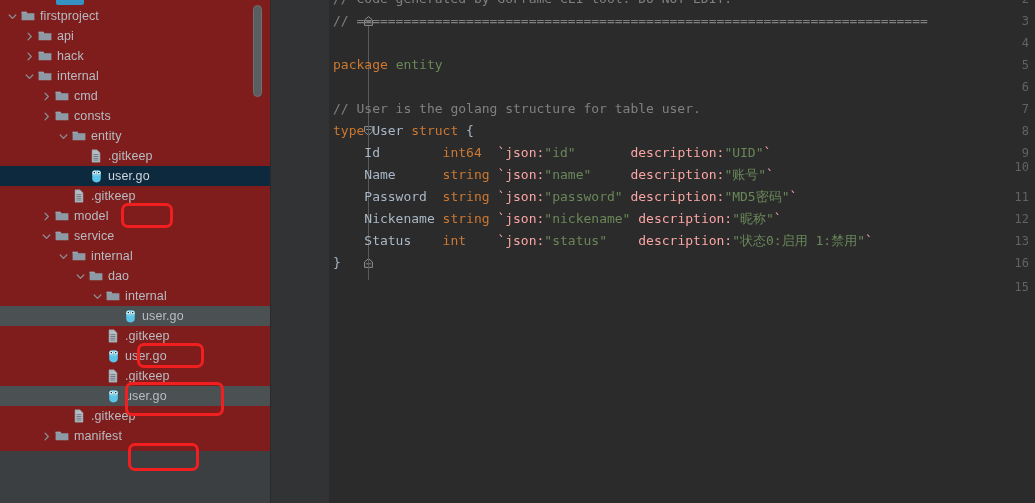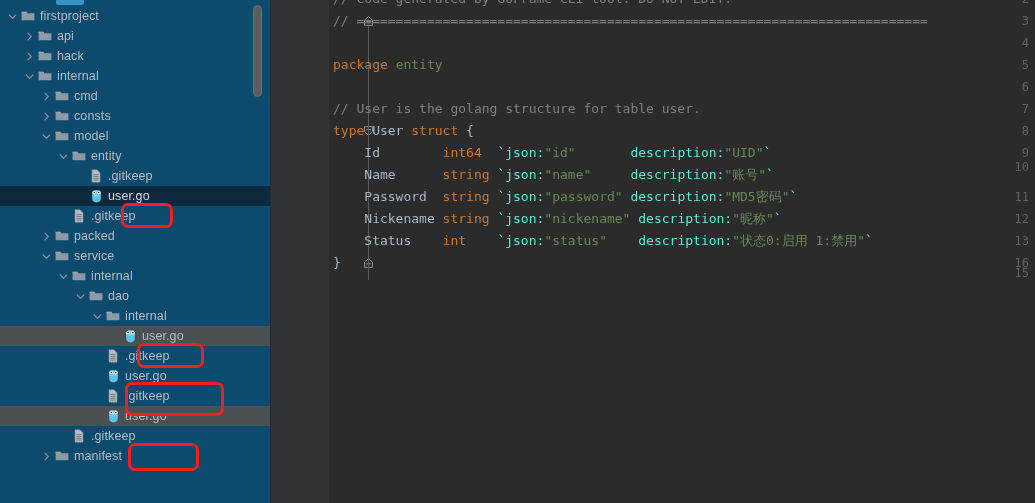--- a/index.html
+++ b/index.html
@@ -12,22 +12,22 @@
   }
   #app {
     position: relative;
     width: 1035px; height: 503px;
     display: flex;
   }
 
   
   #sidebar {
     position: relative;
-    width: 270px; height: 503px;
-    background: #0c4a6e;
+    width: 270px; height: 451px;
+    background: #7f1d1d;
     overflow: hidden;
     flex: 0 0 270px;
   }
   .tree {
     position: absolute;
     top: 0; left: 0; right: 0;
   }
   .row {
     position: relative;
     height: 20px;
@@ -160,21 +160,21 @@
     line-height: 22px;
     font-size: 13px;
     white-space: pre;
   }
   .k   { color: #cc7832; margin-top: 13px; }           
   .ty  { color: #cc7832; }           
   .id  { color: #a9b7c6; }           
   .pkg { color: #6a8759; }           
   .cm  { color: #808080; }           
   .st  { color: #6a8759; }           
-  .tag { color: #5eead4; }           
+  .tag { color: #fca5a5; }           
   .pn  { color: #a9b7c6; }           
 
   
   .annot {
     position: absolute;
     border: 3px solid #f11f1f;
     border-radius: 7px;
     pointer-events: none;
     z-index: 40;
   }
@@ -271,35 +271,20 @@
               <path fill="none" stroke="#8c9196" stroke-width="1.2" stroke-linecap="round" stroke-linejoin="round" d="M3 1.2 L6.3 4.5 L3 7.8"></path>
             </svg>
           </span>
           <span class="icon">
             <svg width="14" height="12" viewBox="0 0 14 12">
               <path fill="#8d9aa5" d="M0.6 1.8 h4.6 l1.3 1.5 h6.9 v6.9 h-12.8 z"></path>
               <rect x="0.6" y="1.8" width="5.2" height="1.4" fill="#97a4ae"></rect>
             </svg>
           </span>
           <span class="label">consts</span>
-        </div>
-        <div class="row">
-          <div style="width: 40px; flex: 0 0 40px;"></div>
-          <span class="arrow">
-            <svg width="9" height="9" viewBox="0 0 9 9">
-              <path fill="none" stroke="#8c9196" stroke-width="1.2" stroke-linecap="round" stroke-linejoin="round" d="M1.2 3 L4.5 6.3 L7.8 3"></path>
-            </svg>
-          </span>
-          <span class="icon">
-            <svg width="14" height="12" viewBox="0 0 14 12">
-              <path fill="#8d9aa5" d="M0.6 1.8 h4.6 l1.3 1.5 h6.9 v6.9 h-12.8 z"></path>
-              <rect x="0.6" y="1.8" width="5.2" height="1.4" fill="#97a4ae"></rect>
-            </svg>
-          </span>
-          <span class="label">model</span>
         </div>
         <div class="row">
           <div style="width: 57px; flex: 0 0 57px;"></div>
           <span class="arrow">
             <svg width="9" height="9" viewBox="0 0 9 9">
               <path fill="none" stroke="#8c9196" stroke-width="1.2" stroke-linecap="round" stroke-linejoin="round" d="M1.2 3 L4.5 6.3 L7.8 3"></path>
             </svg>
           </span>
           <span class="icon">
             <svg width="14" height="12" viewBox="0 0 14 12">
@@ -359,21 +344,21 @@
             <svg width="9" height="9" viewBox="0 0 9 9">
               <path fill="none" stroke="#8c9196" stroke-width="1.2" stroke-linecap="round" stroke-linejoin="round" d="M3 1.2 L6.3 4.5 L3 7.8"></path>
             </svg>
           </span>
           <span class="icon">
             <svg width="14" height="12" viewBox="0 0 14 12">
               <path fill="#8d9aa5" d="M0.6 1.8 h4.6 l1.3 1.5 h6.9 v6.9 h-12.8 z"></path>
               <rect x="0.6" y="1.8" width="5.2" height="1.4" fill="#97a4ae"></rect>
             </svg>
           </span>
-          <span class="label">packed</span>
+          <span class="label">model</span>
         </div>
         <div class="row">
           <div style="width: 40px; flex: 0 0 40px;"></div>
           <span class="arrow">
             <svg width="9" height="9" viewBox="0 0 9 9">
               <path fill="none" stroke="#8c9196" stroke-width="1.2" stroke-linecap="round" stroke-linejoin="round" d="M1.2 3 L4.5 6.3 L7.8 3"></path>
             </svg>
           </span>
           <span class="icon">
             <svg width="14" height="12" viewBox="0 0 14 12">
@@ -573,21 +558,21 @@
         <div class="lnum" style="top: 54px;">5</div>
         <div class="lnum" style="top: 76px;">6</div>
         <div class="lnum" style="top: 98px;">7</div>
         <div class="lnum" style="top: 120px;">8</div>
         <div class="lnum" style="top: 142px;">9</div>
         <div class="lnum" style="top: 156px;">10</div>
         <div class="lnum" style="top: 186px;">11</div>
         <div class="lnum" style="top: 208px;">12</div>
         <div class="lnum" style="top: 230px;">13</div>
         <div class="lnum" style="top: 252px;">16</div>
-        <div class="lnum" style="top: 262px;">15</div>
+        <div class="lnum" style="top: 276px;">15</div>
       </div>
     <div id="code"><div class="cline" style="top: -12px;"><span class="cm">// Code generated by GoFrame CLI tool. DO NOT EDIT.</span></div><div class="cline" style="top: 10px;"><span class="cm">// =========================================================================</span></div><div class="cline" style="top: 32px;"></div><div class="cline" style="top: 54px;"><span class="k">package </span><span class="pkg">entity</span></div><div class="cline" style="top: 76px;"></div><div class="cline" style="top: 98px;"><span class="cm">// User is the golang structure for table user.</span></div><div class="cline" style="top: 120px;"><span class="k">type </span><span class="id">User </span><span class="k">struct </span><span class="pn">{</span></div><div class="cline" style="top: 142px;"><span class="id">    Id        </span><span class="ty">int64</span><span class="id">  </span><span class="tag">`json:</span><span class="st">"id"</span><span class="tag">       description:</span><span class="st">"UID"</span><span class="tag">`</span></div><div class="cline" style="top: 164px;"><span class="id">    Name      </span><span class="ty">string</span><span class="id"> </span><span class="tag">`json:</span><span class="st">"name"</span><span class="tag">     description:</span><span class="st">"账号"</span><span class="tag">`</span></div><div class="cline" style="top: 186px;"><span class="id">    Password  </span><span class="ty">string</span><span class="id"> </span><span class="tag">`json:</span><span class="st">"password"</span><span class="tag"> description:</span><span class="st">"MD5密码"</span><span class="tag">`</span></div><div class="cline" style="top: 208px;"><span class="id">    Nickename </span><span class="ty">string</span><span class="id"> </span><span class="tag">`json:</span><span class="st">"nickename"</span><span class="tag"> description:</span><span class="st">"昵称"</span><span class="tag">`</span></div><div class="cline" style="top: 230px;"><span class="id">    Status    </span><span class="ty">int</span><span class="id">    </span><span class="tag">`json:</span><span class="st">"status"</span><span class="tag">    description:</span><span class="st">"状态0:启用 1:禁用"</span><span class="tag">`</span></div><div class="cline" style="top: 252px;"><span class="pn">}</span></div><div class="cline" style="top: 274px;"></div></div>
   </div>
 
   <div id="annot-layer">
       <div class="annot" style="left: 121px; top: 203px; width: 52px; height: 25px;"></div>
       <div class="annot" style="left: 137px; top: 343px; width: 67px; height: 25px;"></div>
       <div class="annot" style="left: 125px; top: 382px; width: 99px; height: 34px;"></div>
       <div class="annot" style="left: 128px; top: 443px; width: 71px; height: 28px;"></div>
     </div>

